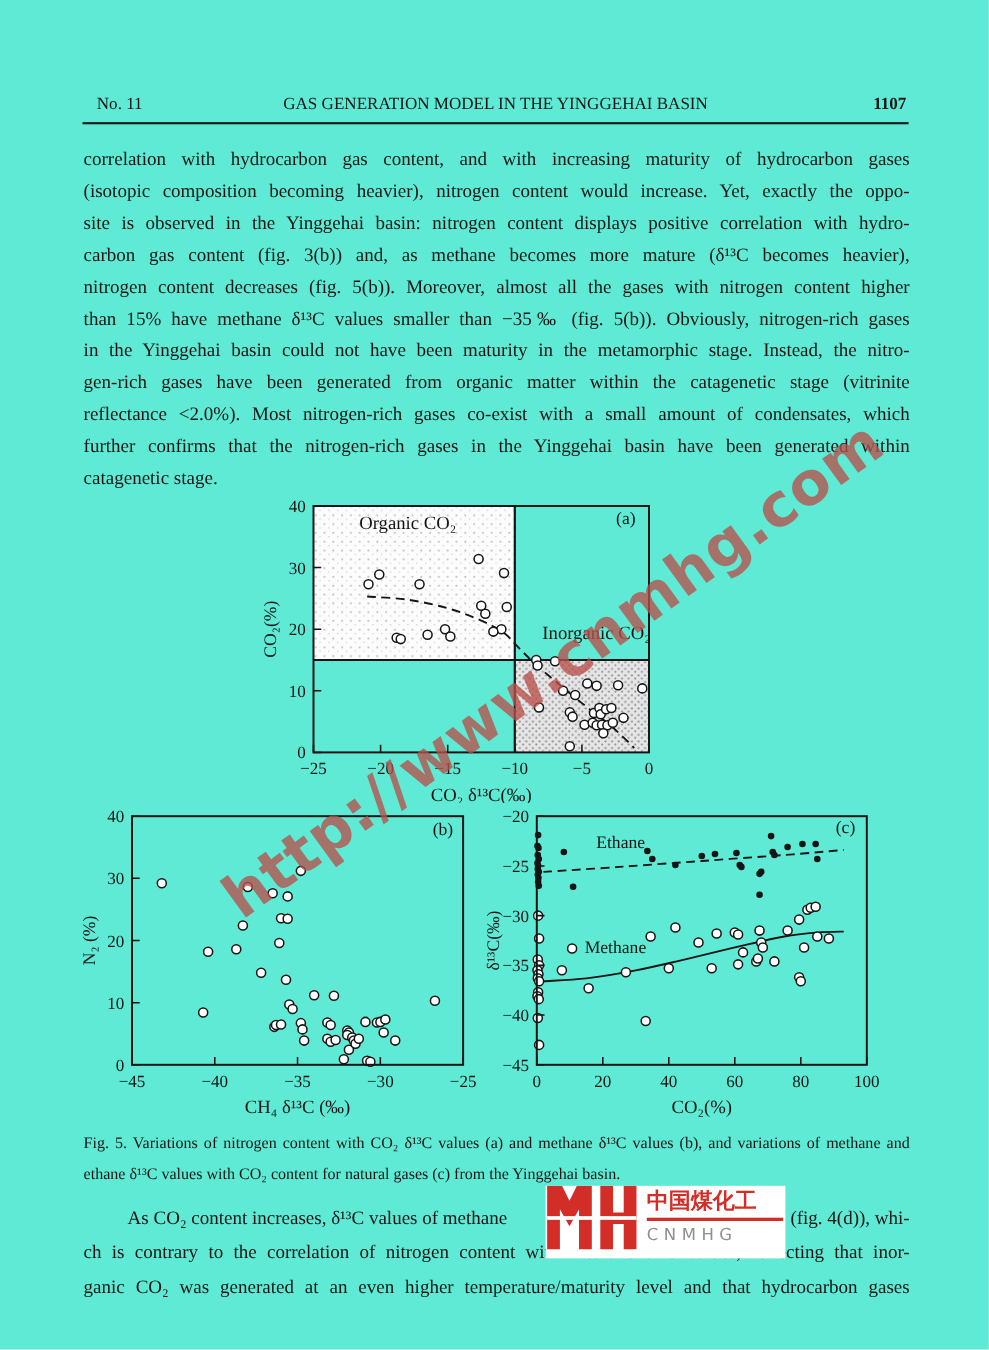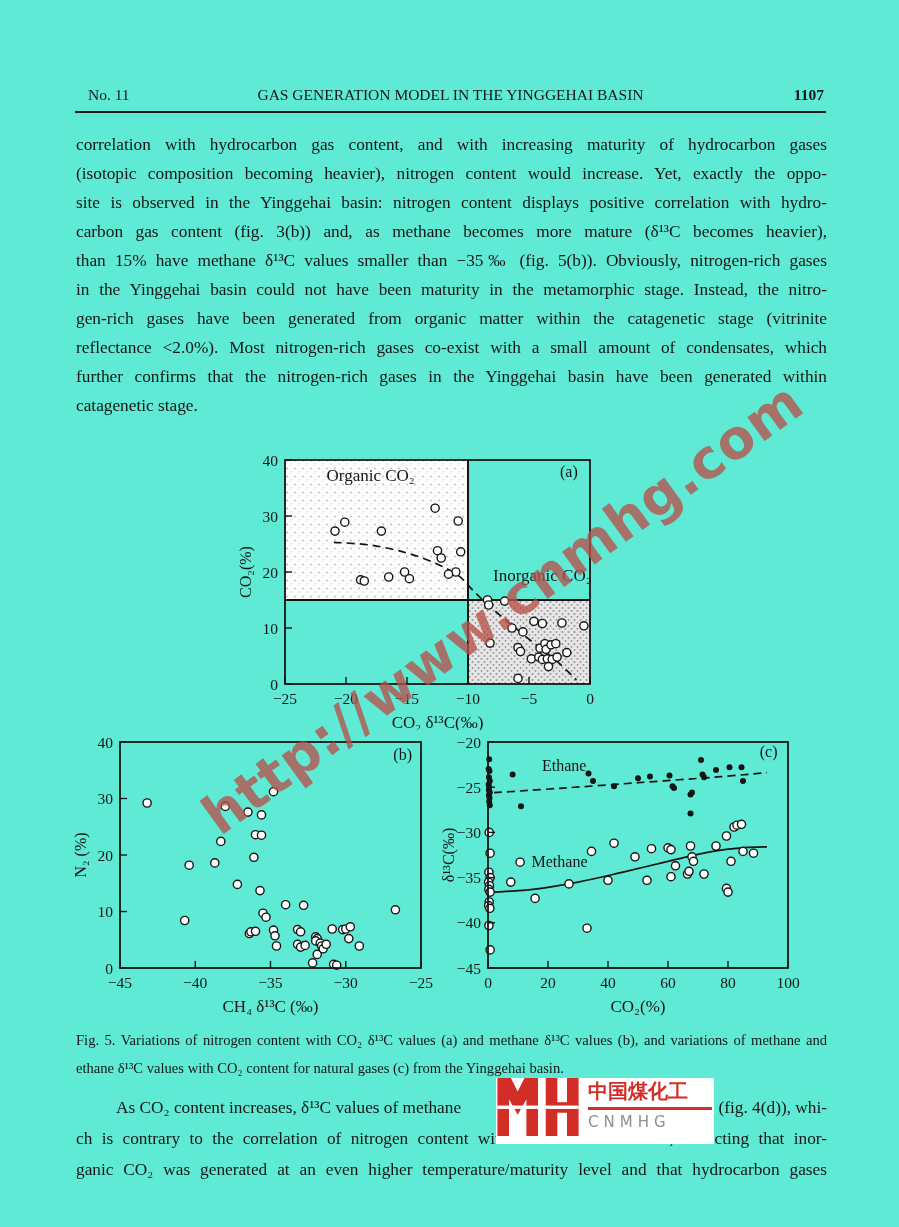--- a/index.html
+++ b/index.html
@@ -47,20 +47,21 @@
     <div class="hdr-title">GAS GENERATION MODEL IN THE YINGGEHAI BASIN</div>
     <span class="hdr-right">1107</span>
   </div>
   <div class="rule"></div>
 
   <div class="textcol" id="para1">
     <div class="jline">correlation with hydrocarbon gas content, and with increasing maturity of hydrocarbon gases</div>
     <div class="jline">(isotopic composition becoming heavier), nitrogen content would increase. Yet, exactly the oppo-</div>
     <div class="jline">site is observed in the Yinggehai basin: nitrogen content displays positive correlation with hydro-</div>
     <div class="jline">carbon gas content (fig. 3(b)) and, as methane becomes more mature (δ¹³C becomes heavier),</div>
+    <div class="jline">nitrogen content decreases (fig. 5(b)). Moreover, almost all the gases with nitrogen content higher</div>
     <div class="jline">than 15% have methane δ¹³C values smaller than −35‰ (fig. 5(b)). Obviously, nitrogen-rich gases</div>
     <div class="jline">in the Yinggehai basin could not have been maturity in the metamorphic stage. Instead, the nitro-</div>
     <div class="jline">gen-rich gases have been generated from organic matter within the catagenetic stage (vitrinite</div>
     <div class="jline">reflectance &lt;2.0%). Most nitrogen-rich gases co-exist with a small amount of condensates, which</div>
     <div class="jline">further confirms that the nitrogen-rich gases in the Yinggehai basin have been generated within</div>
     <div class="nline">catagenetic stage.</div>
   </div>
 
   <div class="chart" id="chart-a"><svg width="378" height="280">
         <defs>

